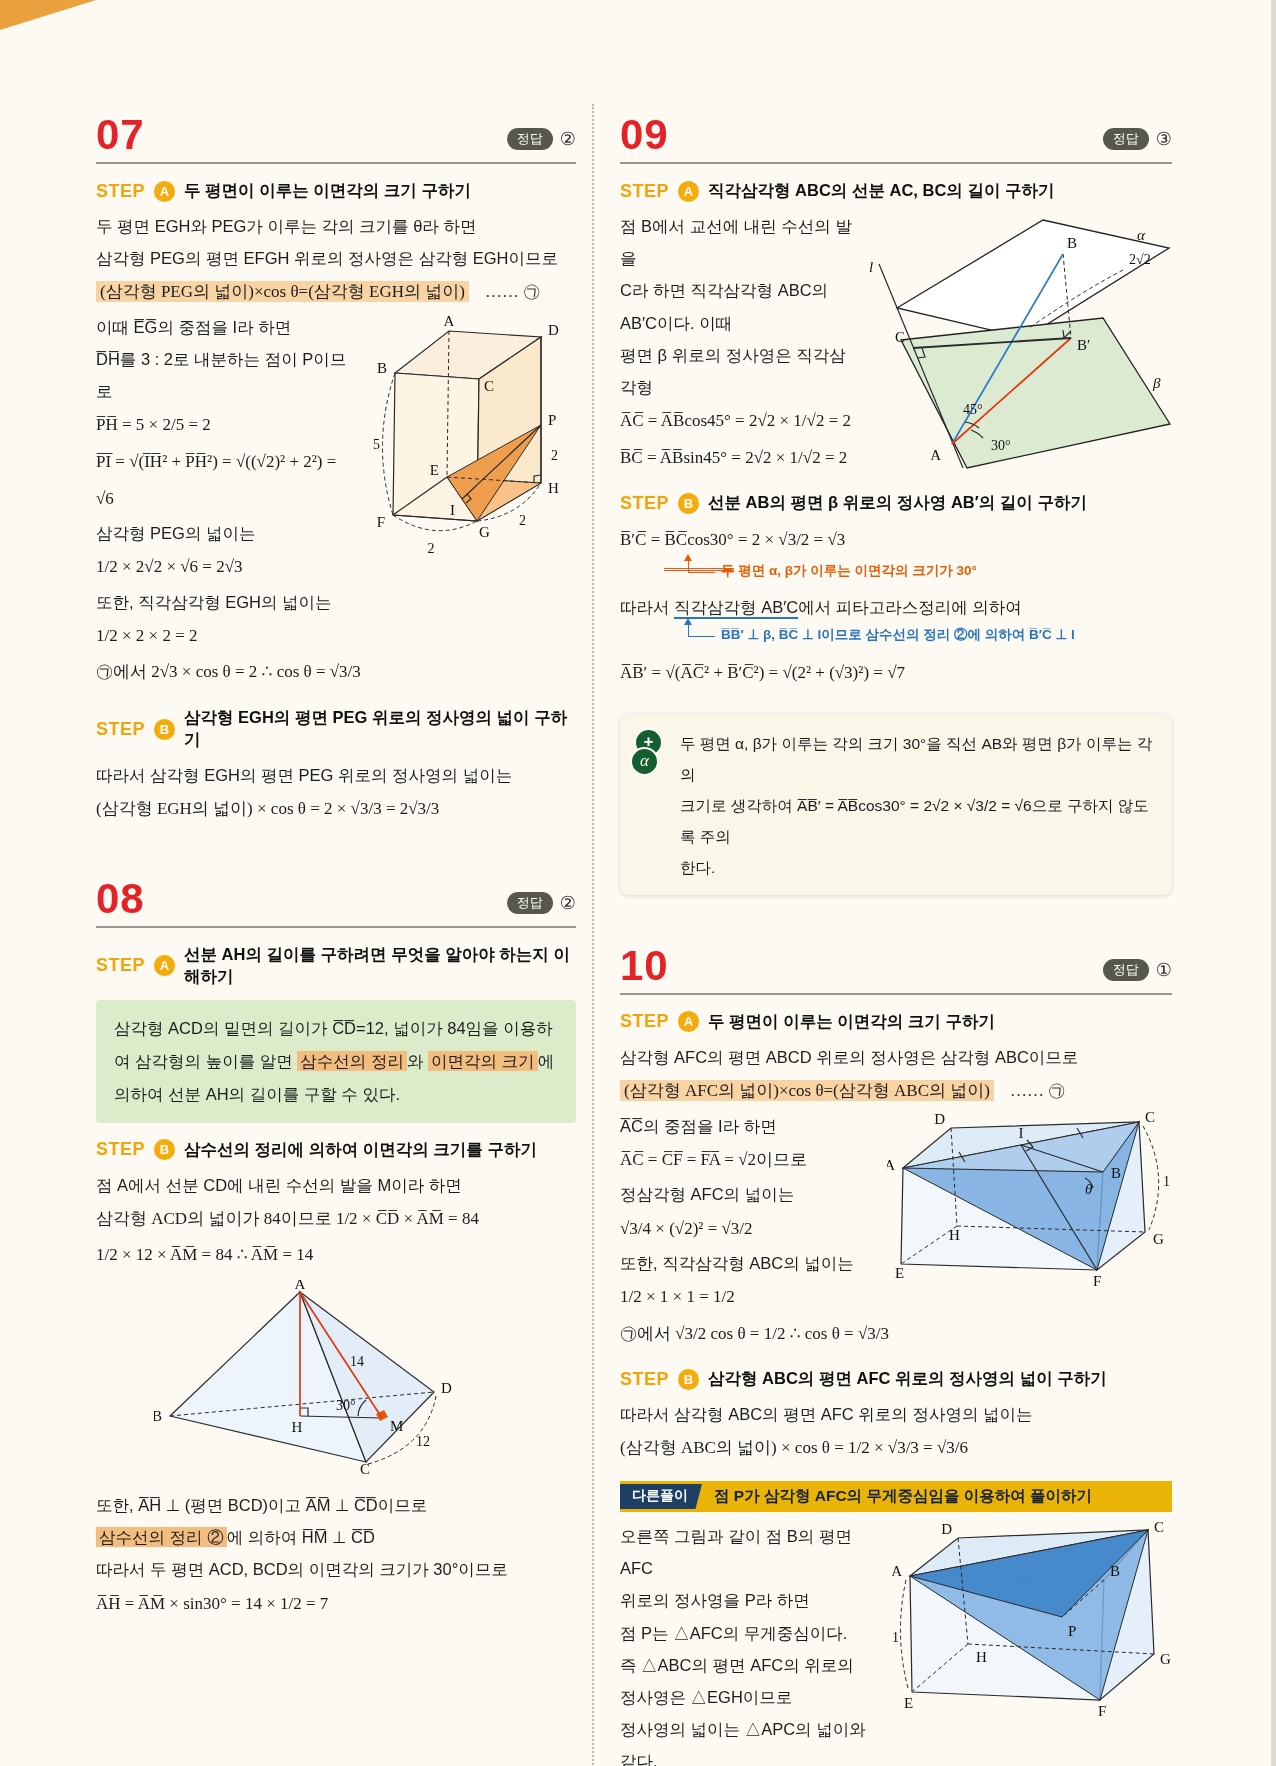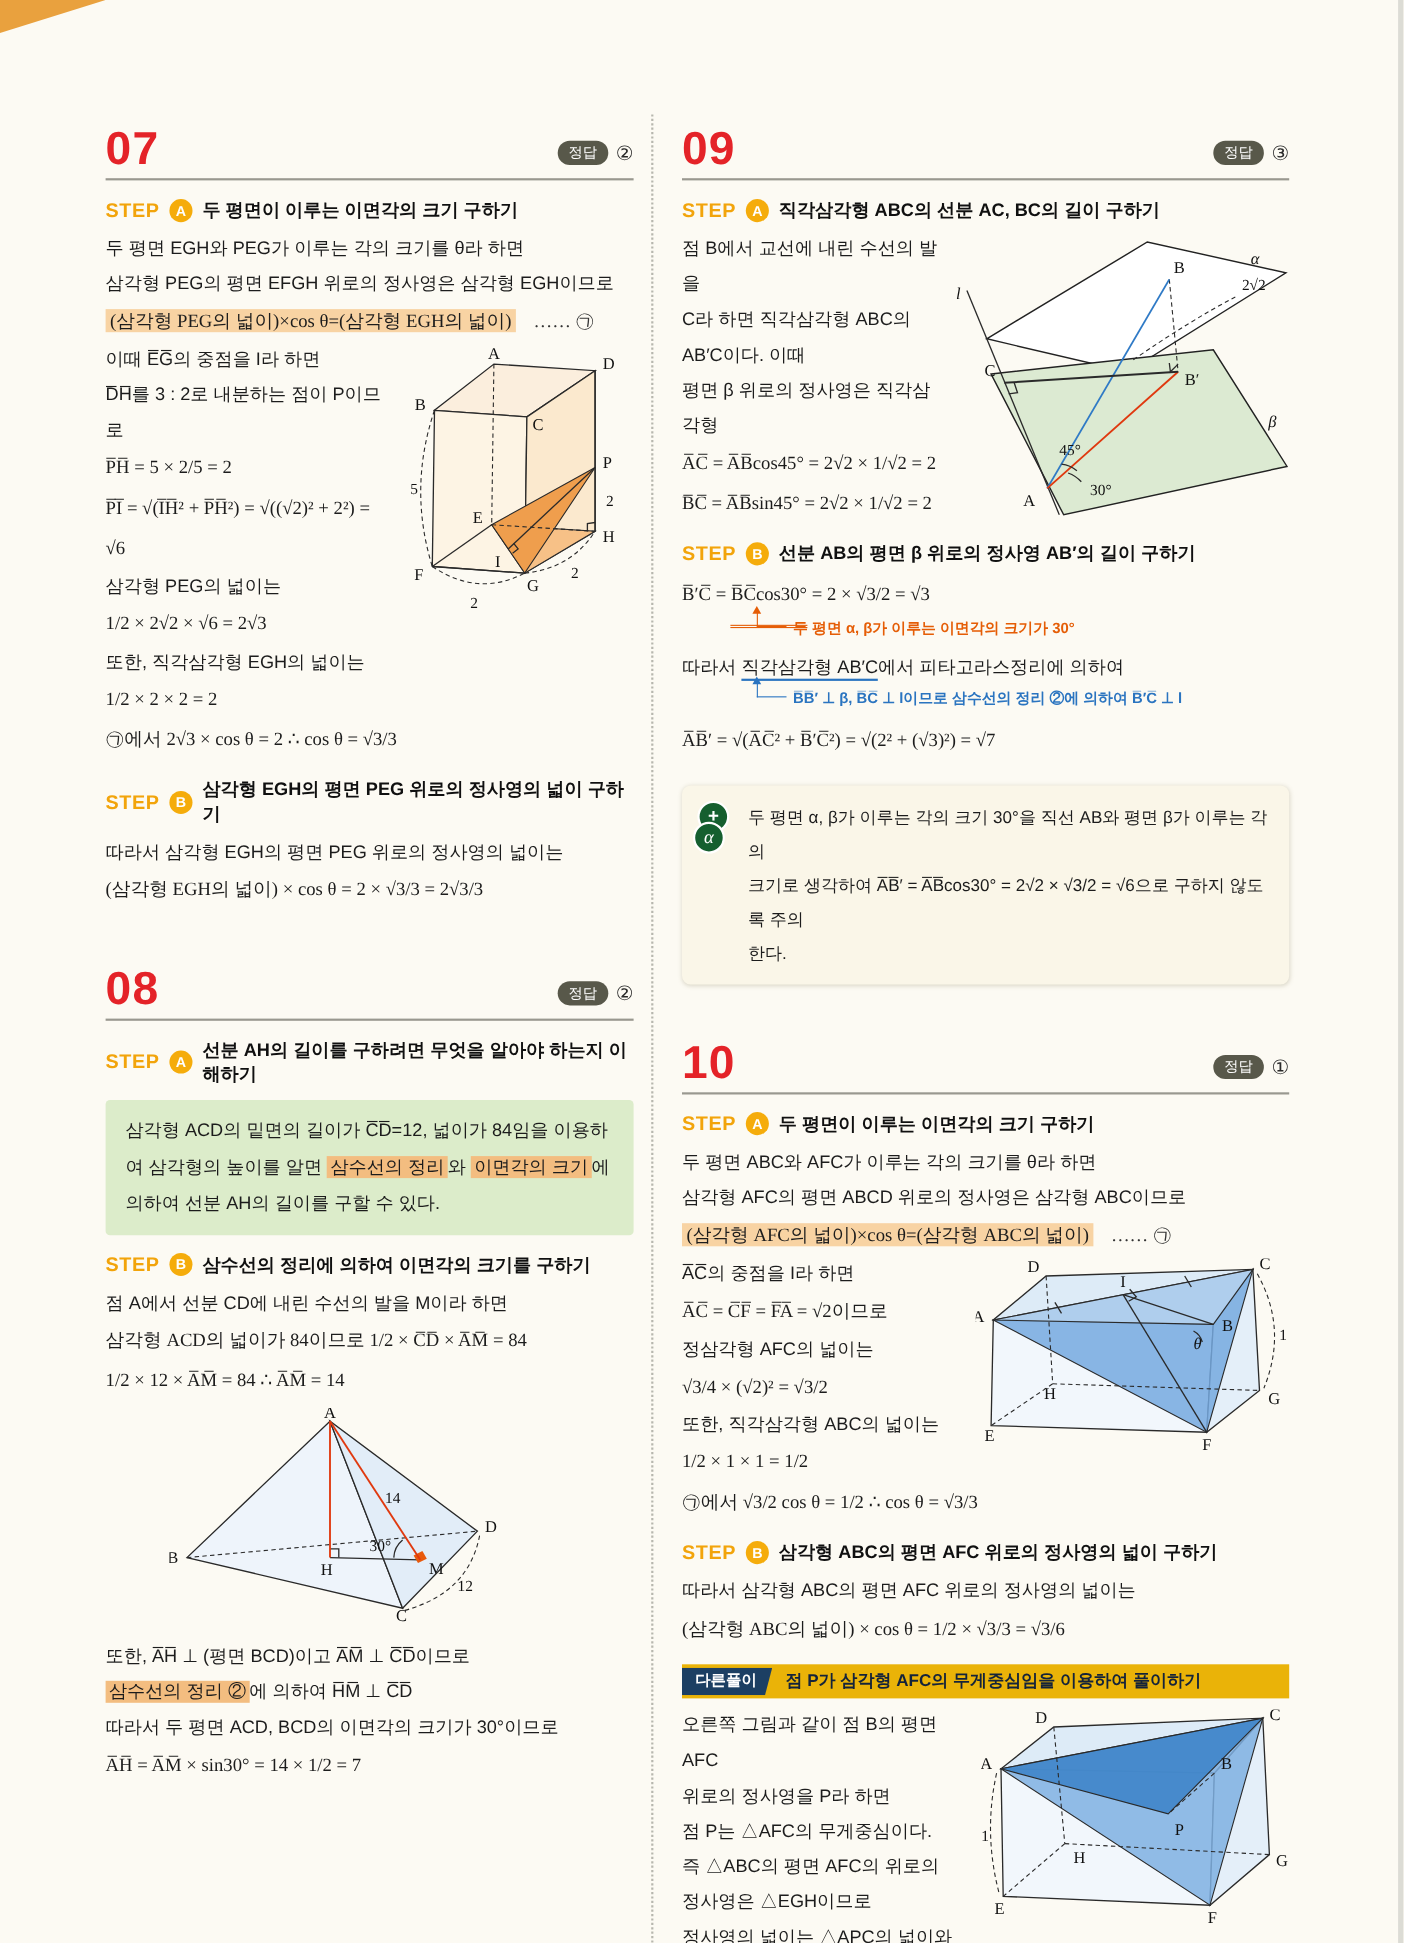--- a/index.html
+++ b/index.html
@@ -19,21 +19,21 @@
   .step-head{display:flex;align-items:center;gap:9px;margin:16px 0 8px;clear:both;}
   .step-word{color:#f2a40b;font-weight:800;font-size:18px;letter-spacing:.5px;}
   .step-letter{flex:none;width:21px;height:21px;border-radius:50%;background:#f5ac0b;color:#fff;font-weight:800;font-size:13px;display:flex;align-items:center;justify-content:center;}
   .step-title{font-weight:700;font-size:16.5px;color:#101010;}
   .t{font-size:16.5px;line-height:1.95;}
   .m{font-family:"Liberation Serif",serif;font-size:17px;line-height:2.15;}
   .hl{background:#f8d3a3;padding:1px 4px;}
   .hl-o{background:#f3bd80;padding:1px 3px;}
   .tail{margin-left:16px;color:#333;font-family:"Liberation Serif",serif;}
   .greenbox{background:#dcecca;border-radius:4px;padding:12px 18px;margin:12px 0 14px;font-size:16.5px;line-height:2.0;}
-  .ann{display:flex;align-items:flex-start;gap:6px;font-size:13.5px;line-height:1.5;margin:0 0 10px 68px;font-weight:700;}
+  .ann{display:flex;align-items:center;gap:6px;font-size:13.5px;line-height:1.5;margin:0 0 10px 68px;font-weight:700;}
   .ann.orange{color:#e55d06;}
   .ann.blue{color:#2a74c0;}
   .conn{flex:none;width:26px;height:15px;border-left:1.5px solid currentColor;border-bottom:1.5px solid currentColor;transform:translateY(-5px);position:relative;}
   .conn::before{content:"";position:absolute;left:-5px;top:-7px;border:4px solid transparent;border-bottom:7px solid currentColor;}
   .ann-text{margin-top:2px;}
   .u-orange{border-bottom:3px double #e55d06;padding-bottom:19px;margin-top:39px;}
   .u-blue{border-bottom:2px solid #2a74c0;padding-bottom:1px;}
   .note{display:flex;gap:14px;background:#faf6e8;border-radius:8px;padding:14px 14px 12px 10px;margin-top:22px;box-shadow:0 1px 4px rgba(120,110,70,.25);}
   .note-icon{flex:none;width:36px;position:relative;height:52px;}
   .ic{position:absolute;width:25px;height:25px;border-radius:50%;background:#155f2f;color:#fff;display:flex;align-items:center;justify-content:center;border:2px solid #fff;box-sizing:content-box;}
@@ -272,21 +272,20 @@
           <div class="answer">
             <span class="answer-pill">정답</span>
             <span class="answer-num">①</span>
           </div>
         </div>
         <div class="step-head">
           <span class="step-word">STEP</span>
           <span class="step-letter">A</span>
           <span class="step-title">두 평면이 이루는 이면각의 크기 구하기</span>
         </div>
-        <div class="t">두 평면 ABC와 AFC가 이루는 각의 크기를 θ라 하면</div>
         <div class="t">삼각형 AFC의 평면 ABCD 위로의 정사영은 삼각형 ABC이므로</div>
         <div class="m"><span class="hl">(삼각형 AFC의 넓이)×cos θ=(삼각형 ABC의 넓이)</span><span class="tail">…… ㉠</span></div>
 
         <svg class="fig" width="285" height="185" viewBox="0 0 285 185">
           <polygon points="16,56 216,60 252,10 64,16" fill="#ddebf7" stroke="#2a2a2a" stroke-width="1.2"></polygon>
           <polygon points="16,56 216,60 210,158 14,152" fill="#f2f7fc" stroke="#2a2a2a" stroke-width="1.2"></polygon>
           <polygon points="216,60 252,10 258,120 210,158" fill="#e4eff9" stroke="#2a2a2a" stroke-width="1.2"></polygon>
           <polygon points="16,56 210,158 252,10" fill="#76a9df" fill-opacity="0.85" stroke="#2a2a2a" stroke-width="1"></polygon>
           <polygon points="16,56 216,60 252,10" fill="#bdd7f0" fill-opacity="0.75" stroke="#2a2a2a" stroke-width="1"></polygon>
           <line class="dash" x1="64" y1="16" x2="70" y2="114"></line>

